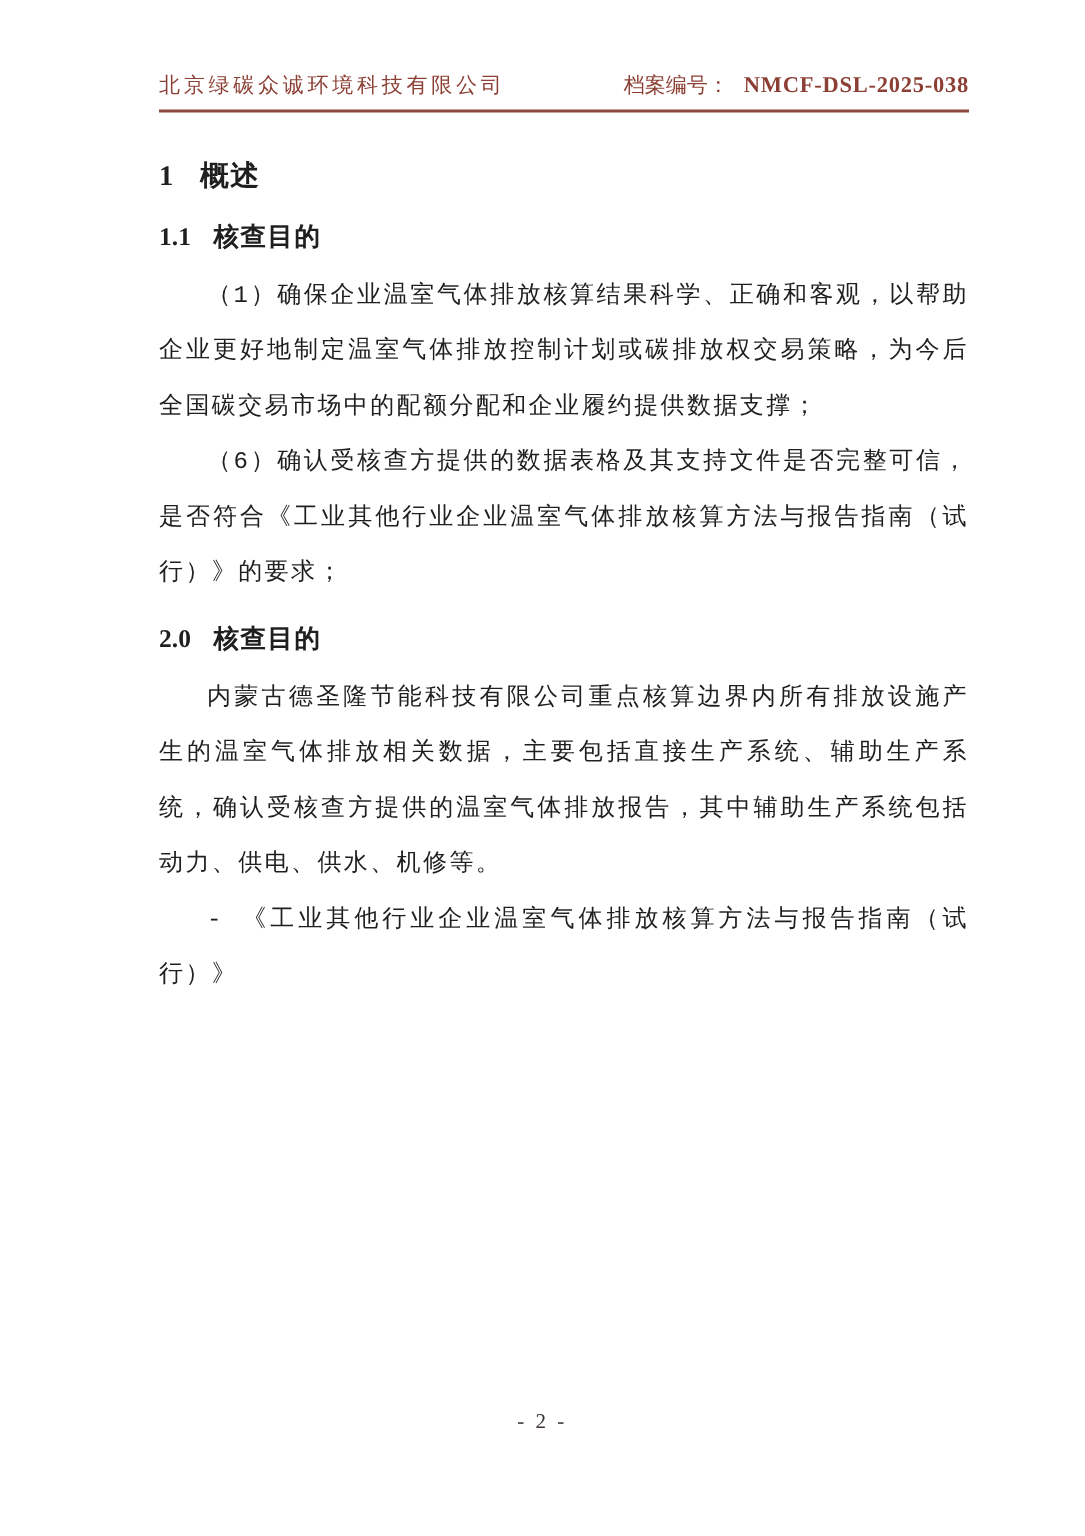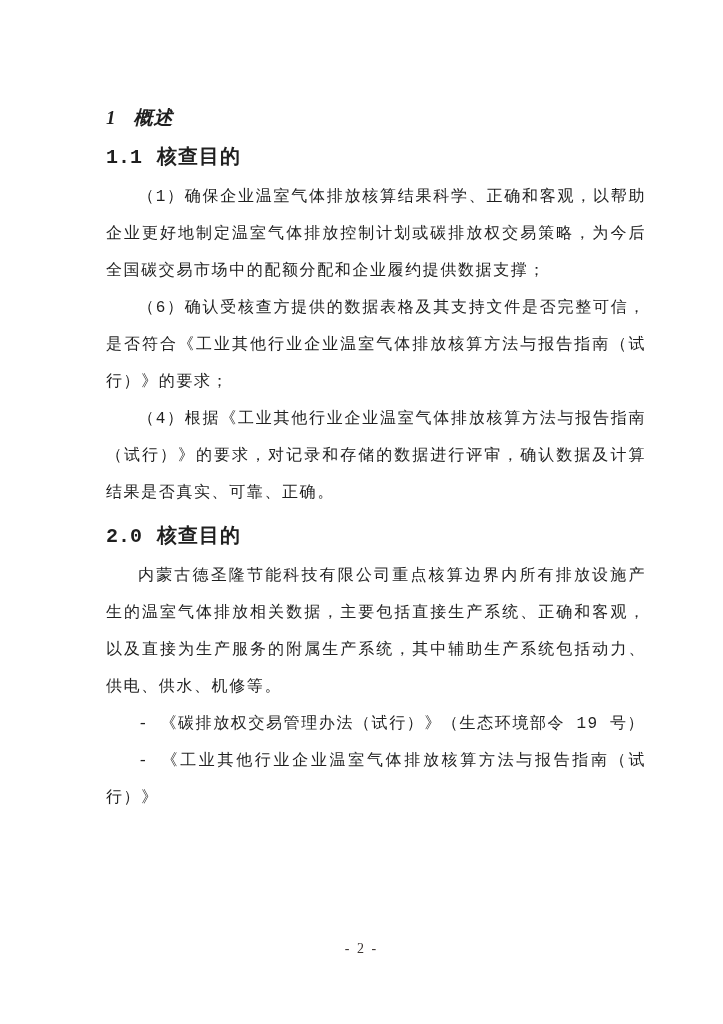--- a/index.html
+++ b/index.html
@@ -56,30 +56,28 @@
     top: 80px;
     left: 106px;
     width: 540px;
   }
   h1.sec {
     font-size: 19px;
     font-weight: bold;
     margin: 24px 0 12px 0;
     line-height: 28px;
     letter-spacing: 1px;
-    font-style: italic;
   }
   h1.sec .num { margin-right: 18px; letter-spacing: 0; }
   h2.sec {
-    font-size: 20px;
+    font-size: 17px;
     font-weight: bold;
     margin: 11px 0 8px 0;
     line-height: 27px;
     letter-spacing: 1px;
-    font-family: Liberation Mono, monospace;
   }
   h2.sec .num { margin-right: 15px; letter-spacing: 0; }
   p.para {
     margin: 0;
     font-size: 16px;
     line-height: 37px;
     text-align: justify;
     text-indent: 2em;
     letter-spacing: 1.6px;
     font-family: Liberation Mono, monospace;
@@ -95,40 +93,45 @@
     font-size: 14px;
     color: #3a3330;
     letter-spacing: 2px;
   }
 </style>
 </head>
 <body>
 
 <div class="page">
 
+  <header class="doc-header">
+    <span class="company">北京绿碳众诚环境科技有限公司</span>
+    <span class="file-group">
+      <span>档案编号：</span>
+      <span class="file-no">NMCF-DSL-2025-038</span>
+    </span>
+  </header>
 
   <main class="doc-body">
 
     <h1 class="sec">
       <span class="num">1</span><span>概述</span>
     </h1>
 
     <h2 class="sec">
       <span class="num">1.1</span><span>核查目的</span>
     </h2>
     <p class="para">（1）确保企业温室气体排放核算结果科学、正确和客观，以帮助企业更好地制定温室气体排放控制计划或碳排放权交易策略，为今后全国碳交易市场中的配额分配和企业履约提供数据支撑；</p>
     <p class="para">（6）确认受核查方提供的数据表格及其支持文件是否完整可信，是否符合《工业其他行业企业温室气体排放核算方法与报告指南（试行）》的要求；</p>
-    <p class="para">（4）根据《工业其他行业企业温室气体排放核算方法与报告指南（试行）》的要求，对记录和存储的数据进行评审，确认数据及计算结果是否真实、可靠、正确。</p>
 
     <h2 class="sec">
       <span class="num">2.0</span><span>核查目的</span>
     </h2>
-    <p class="para">内蒙古德圣隆节能科技有限公司重点核算边界内所有排放设施产生的温室气体排放相关数据，主要包括直接生产系统、正确和客观，以及直接为生产服务的附属生产系统，其中辅助生产系统包括动力、供电、供水、机修等。</p>
+    <p class="para">内蒙古德圣隆节能科技有限公司重点核算边界内所有排放设施产生的温室气体排放相关数据，主要包括直接生产系统、辅助生产系统，确认受核查方提供的温室气体排放报告，其中辅助生产系统包括动力、供电、供水、机修等。</p>
 
-    <p class="para">- 《碳排放权交易管理办法（试行）》（生态环境部令 19 号）</p>
     <p class="para">- 《工业其他行业企业温室气体排放核算方法与报告指南（试行）》</p>
 
   </main>
 
   <footer class="doc-footer">
     <span>- 2 -</span>
   </footer>
 
 </div>
 

